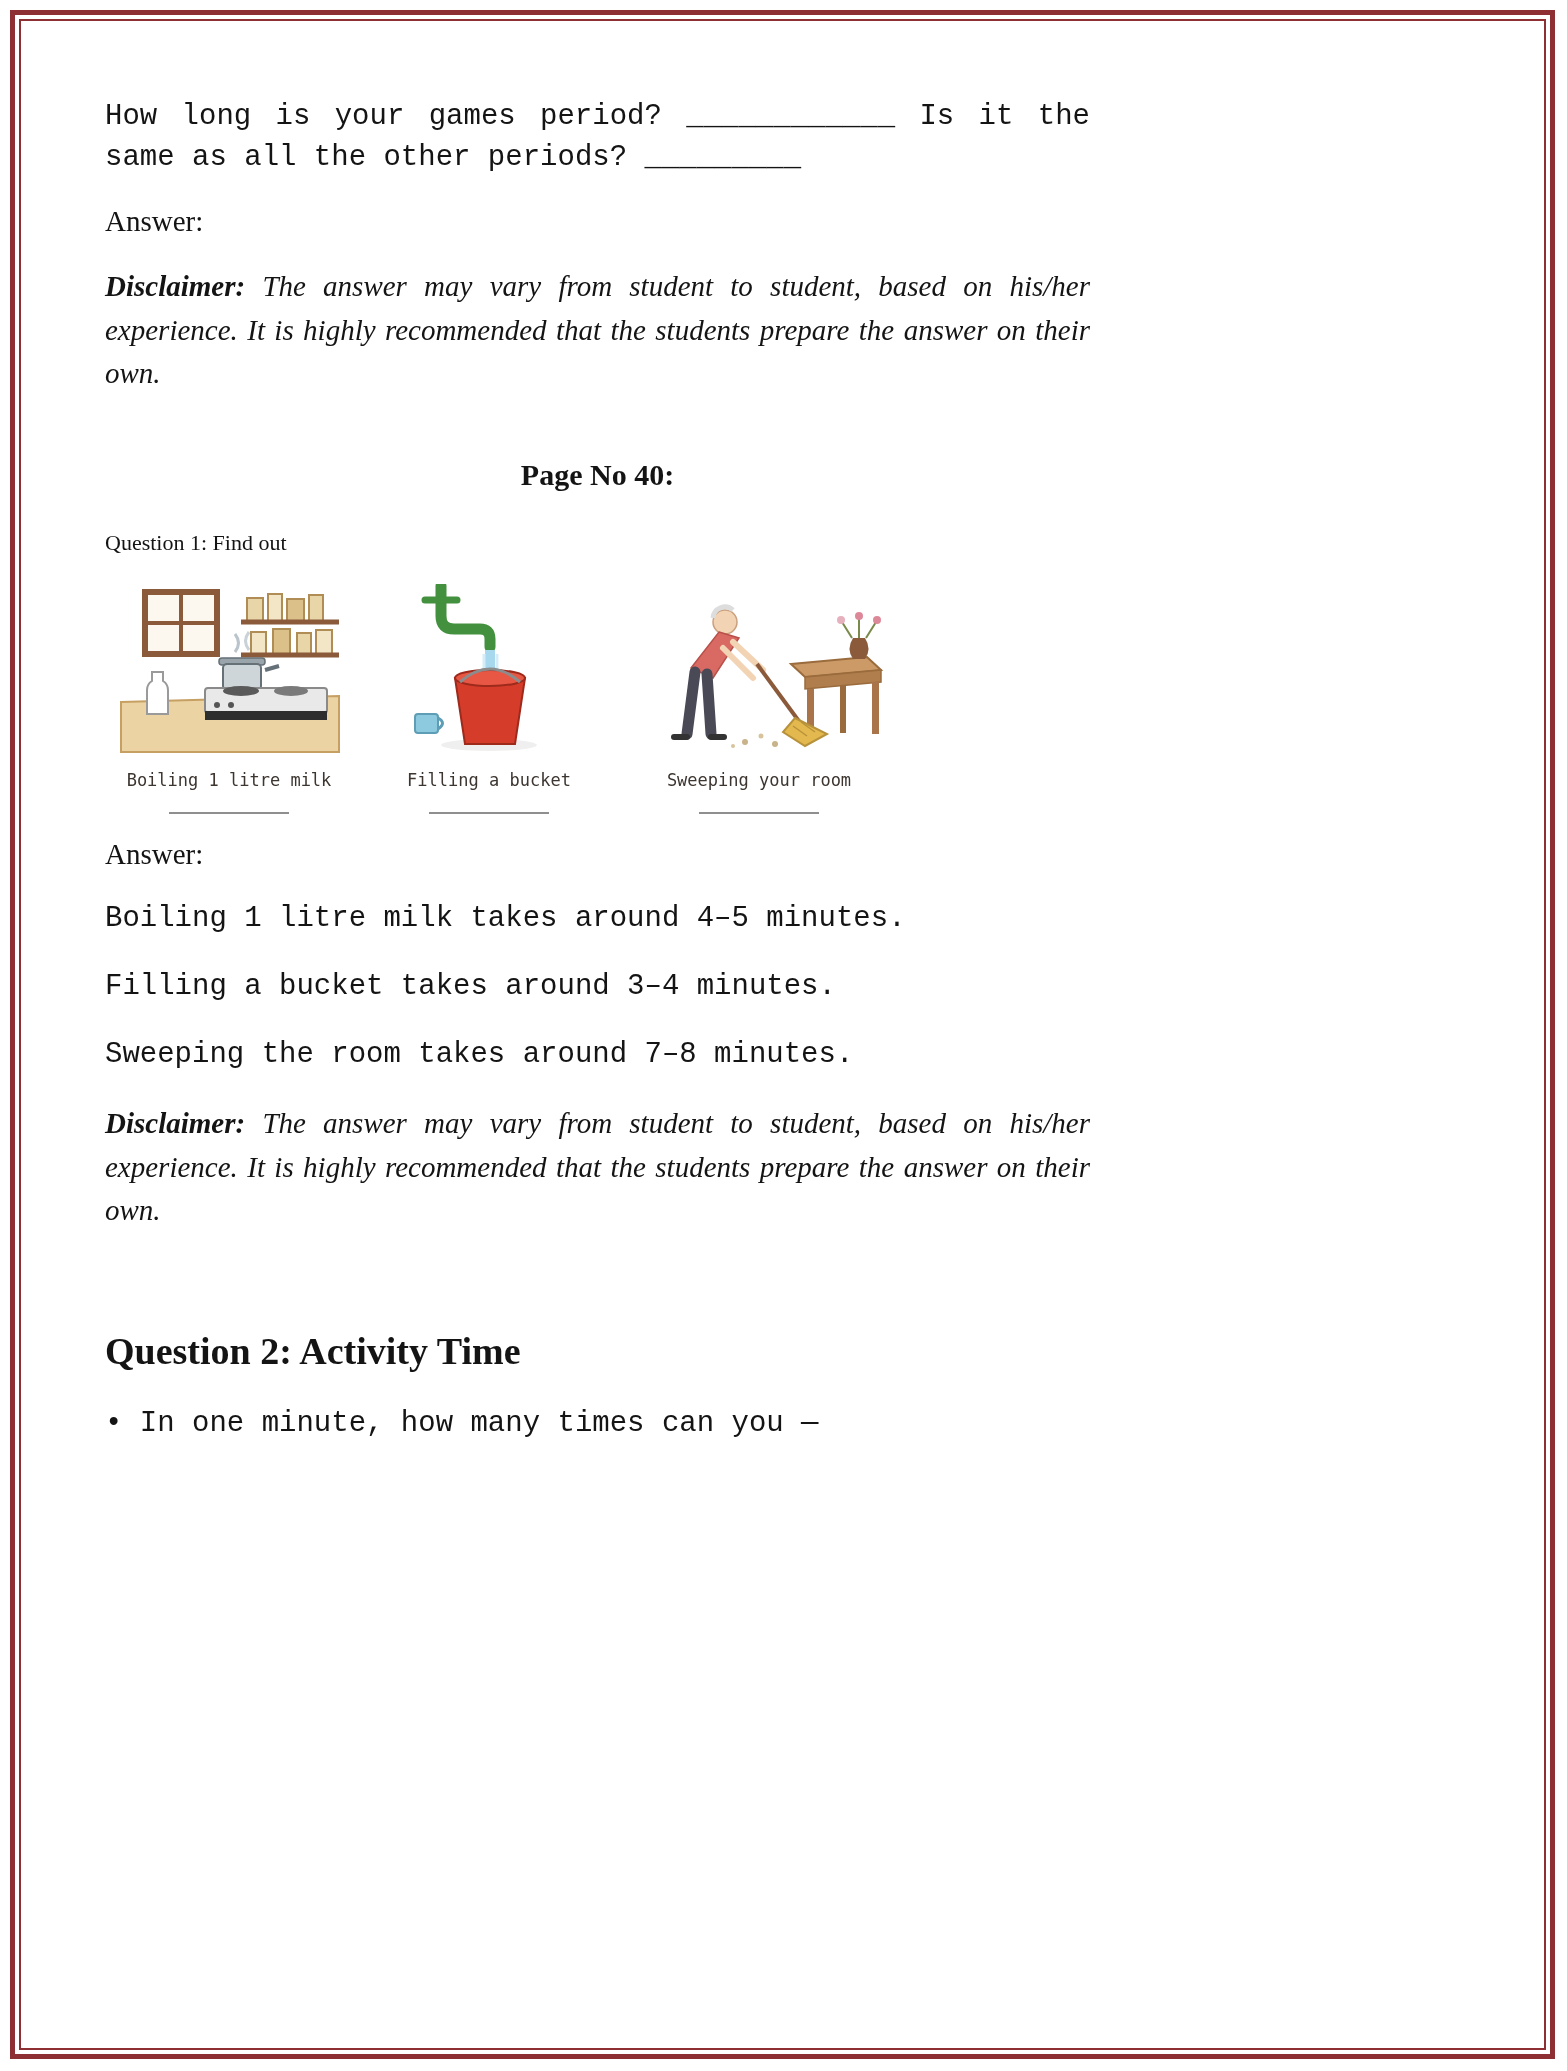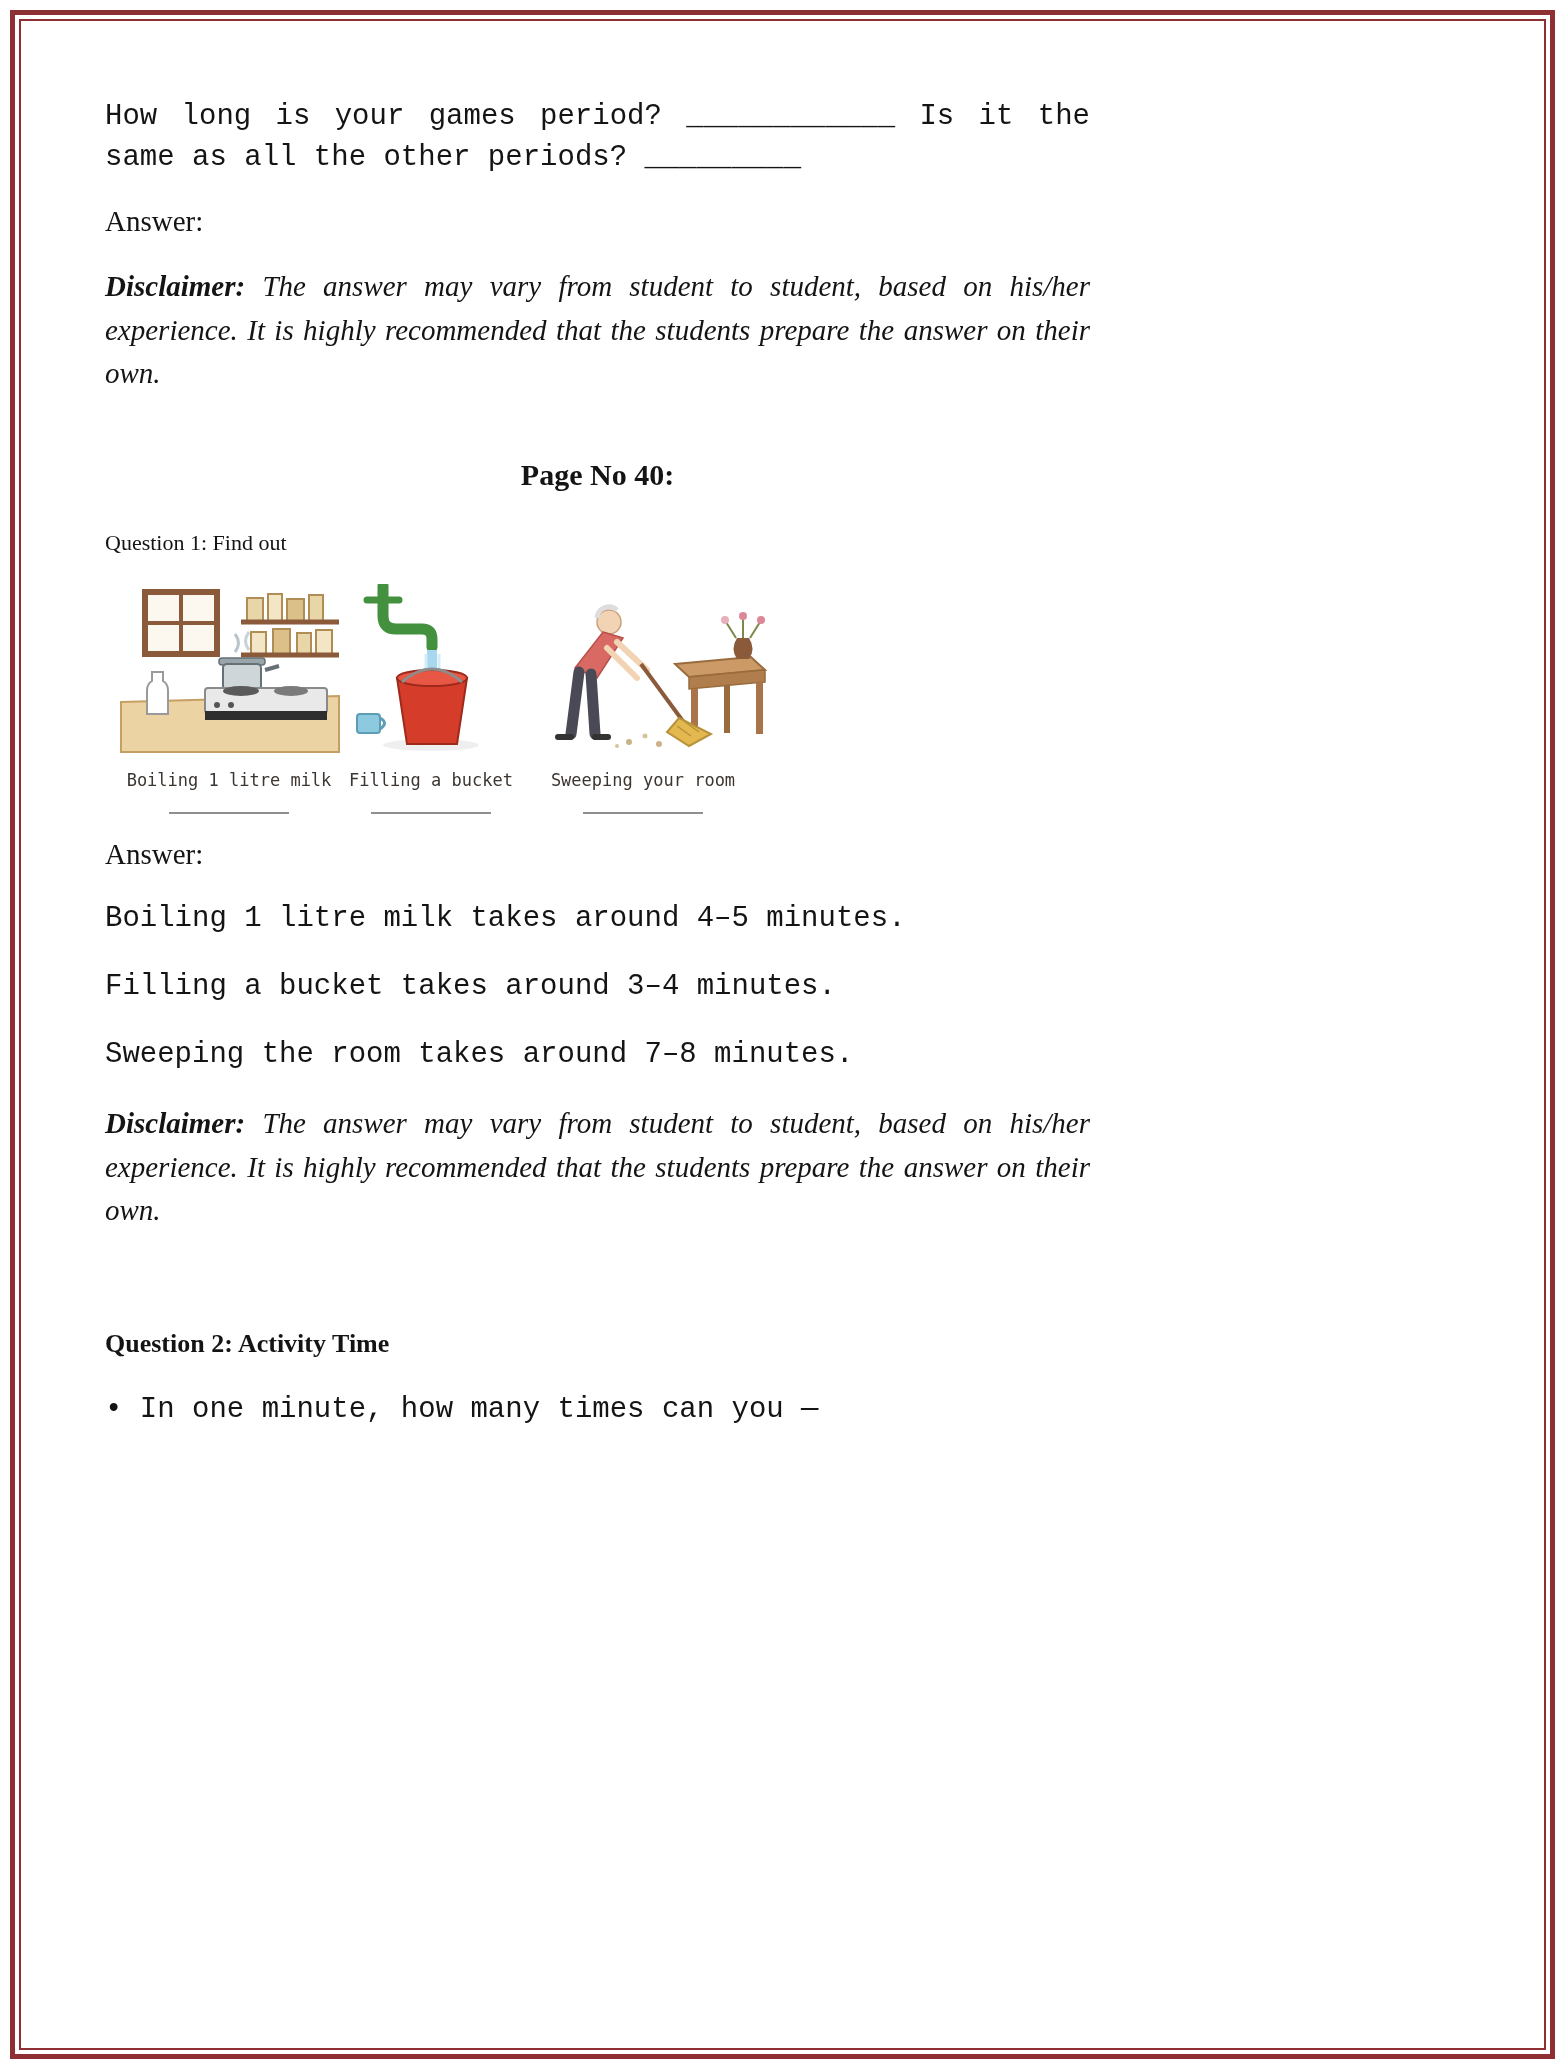--- a/index.html
+++ b/index.html
@@ -63,27 +63,28 @@
     font-weight: bold;
     text-align: center;
     margin: 62px 0 38px 0;
   }
   .q-heading {
     font-size: 22px;
     font-weight: normal;
     margin: 34px 0 28px 0;
   }
   .q2-heading {
-    font-size: 26px;
+    font-size: 38px;
     font-weight: bold;
     margin: 96px 0 30px 0;
   }
   .figures-row {
     display: flex;
     align-items: flex-end;
+    gap: 58px;
     margin: 26px 0 24px 8px;
   }
   .figure-block {
     display: flex;
     flex-direction: column;
     align-items: center;
   }
   .figure-art {
     display: block;
   }

